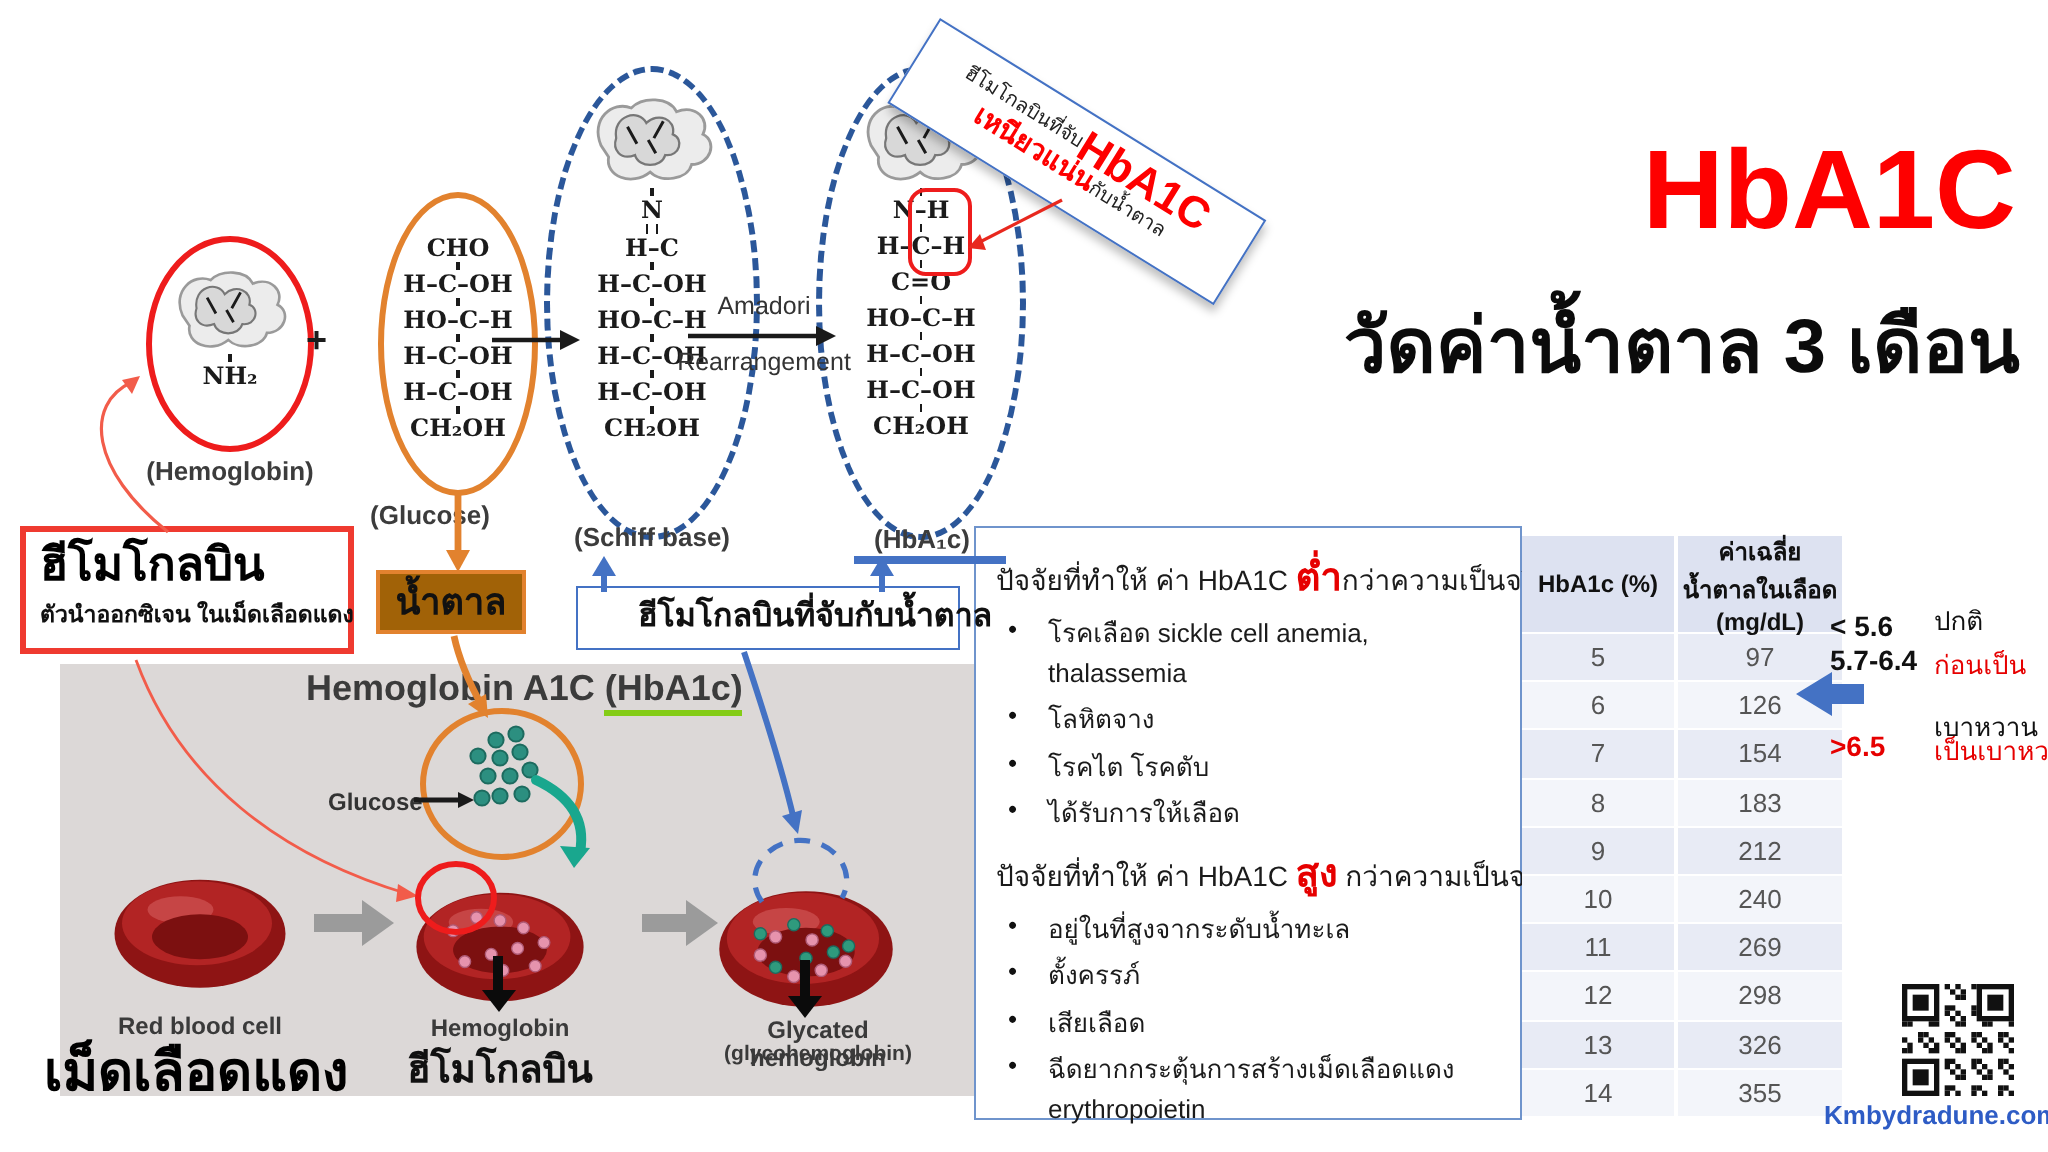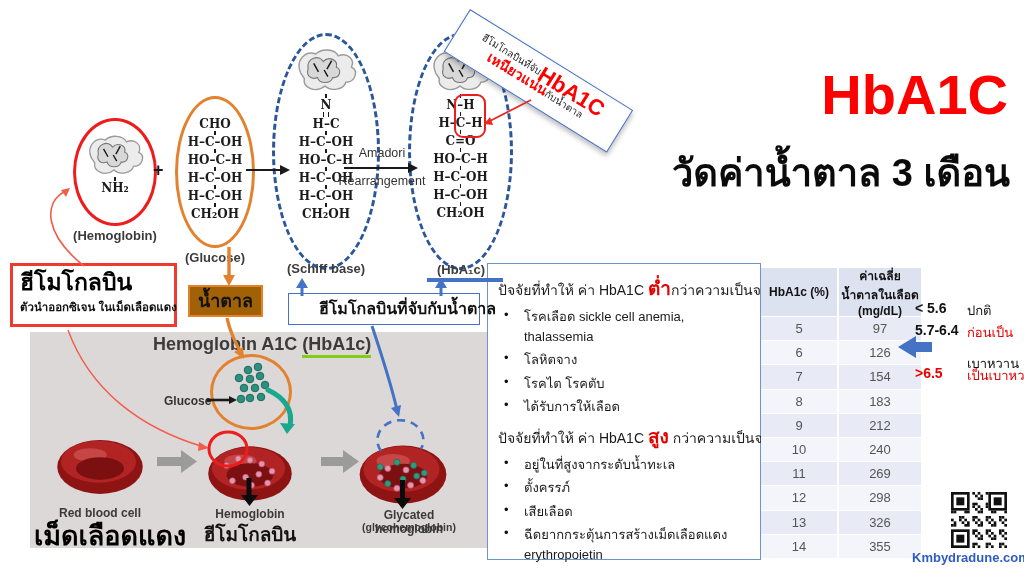--- a/index.html
+++ b/index.html
@@ -7,29 +7,29 @@
           font-family:"Liberation Sans","DejaVu Sans",sans-serif;color:#111;}
   .abs{position:absolute;}
 
   
   .panel{left:30px;top:332px;width:457px;height:216px;background:#dcd8d7;z-index:0;}
   .panel-title{left:153px;top:334px;z-index:2;font-size:18px;font-weight:bold;color:#3b3b3b;white-space:nowrap;}
   .panel-title .hb-link{border-bottom:3px solid #84cc16;padding-bottom:1px;}
   .cell-label{z-index:2;font-size:12px;font-weight:bold;color:#3a3a3a;text-align:center;}
   .cell-sublabel{z-index:2;font-size:10.5px;font-weight:bold;color:#3a3a3a;text-align:center;}
   .cell-label-th{z-index:2;font-size:19px;font-weight:bold;color:#111;text-align:center;}
-  .big-label{left:34px;top:514px;z-index:3;font-size:27px;font-weight:bold;color:#000;}
+  .big-label{left:22px;top:514px;z-index:3;font-size:27px;font-weight:bold;color:#000;}
   .glucose-label{left:164px;top:394px;z-index:2;font-size:12px;font-weight:bold;color:#333;}
   .orange-circle{left:210px;top:354px;width:76px;height:70px;border:3px solid #e2822e;border-radius:50%;z-index:2;}
   svg.cellsvg{position:absolute;z-index:2;}
 
   
   .chem-ellipse{border-radius:50%;display:flex;flex-direction:column;align-items:center;z-index:2;}
   .hb-ellipse{left:73px;top:118px;width:84px;height:108px;border:3.5px solid #ee1c1c;padding-top:12px;box-sizing:border-box;}
-  .glu-ellipse{left:175px;top:96px;width:80px;height:152px;border:3.5px solid #e2822e;padding-top:18px;box-sizing:border-box;}
+  .glu-ellipse{left:189px;top:96px;width:80px;height:152px;border:3.5px solid #e2822e;padding-top:18px;box-sizing:border-box;}
   .dash-ellipse{border:3.5px dashed #2b579a;padding-top:10px;box-sizing:border-box;}
   .schiff-ellipse{left:272px;top:33px;width:108px;height:237px;}
   .hba1c-ellipse{left:408px;top:33px;width:105px;height:237px;}
   .fcol{display:flex;flex-direction:column;align-items:center;}
   .fline{font-family:"DejaVu Serif","Liberation Serif",serif;font-size:12px;font-weight:bold;
          color:#1b1b1b;line-height:14px;text-align:center;white-space:nowrap;}
   .bond{width:1.6px;height:4px;background:#1b1b1b;}
   .bond.dbl{width:6px;height:5px;background:transparent;border-left:1.6px solid #1b1b1b;border-right:1.6px solid #1b1b1b;box-sizing:border-box;}
   .chem-label{z-index:2;font-size:13px;font-weight:bold;color:#3c3c3c;text-align:center;white-space:nowrap;}
   .plus{left:153px;top:160px;font-size:18px;font-weight:bold;color:#1b1b1b;z-index:2;}
@@ -364,21 +364,21 @@
           <div class="tcell c0">13</div>
           <div class="tcell c1">326</div>
         </div>
         <div class="trow even">
           <div class="tcell c0">14</div>
           <div class="tcell c1">355</div>
         </div>
       </div>
   </div>
 
-  <div class="abs range-row" style="left:915px;top:300px;">
+  <div class="abs range-row" style="left:915px;top:300px;align-items:flex-end;">
     <span class="rv">&lt; 5.6</span>
     <span class="rl">ปกติ</span>
   </div>
   <div class="abs range-row" style="left:915px;top:322px;">
     <span class="rv">5.7-6.4</span>
     <span class="rl red">ก่อนเป็น</span>
   </div>
   <div class="abs rl" style="left:967px;top:353px;z-index:2;">เบาหวาน</div>
   <div class="abs range-row" style="left:915px;top:365px;">
     <span class="rv red">&gt;6.5</span>

